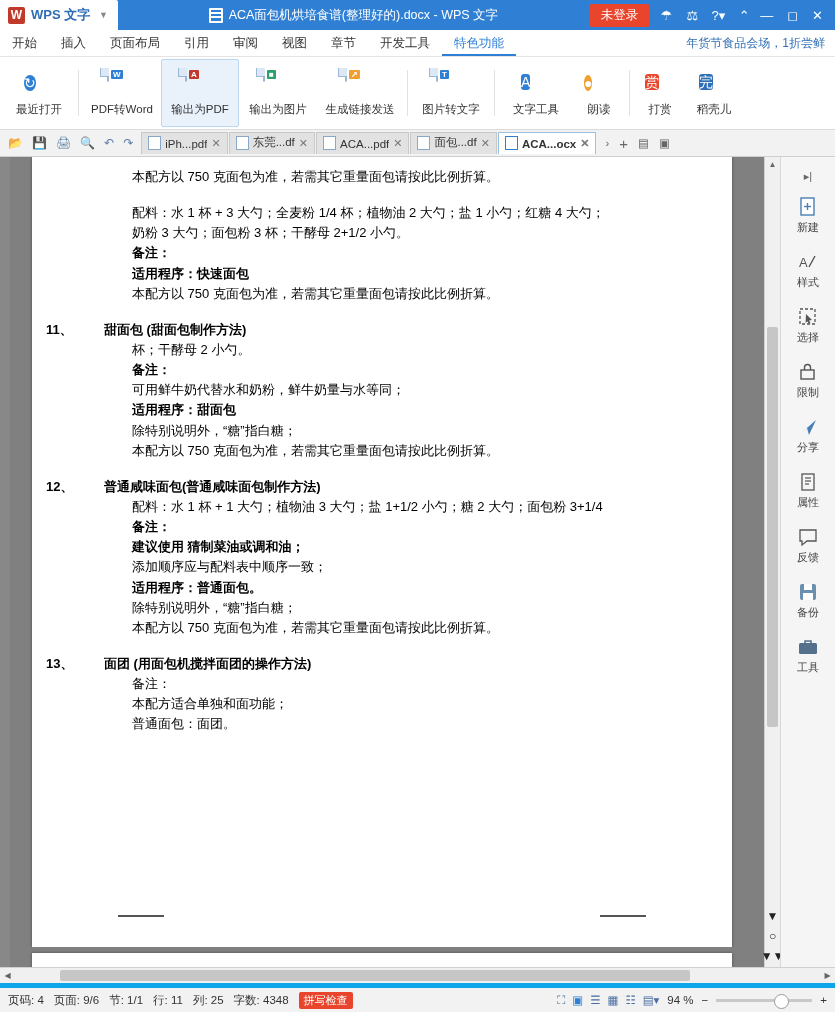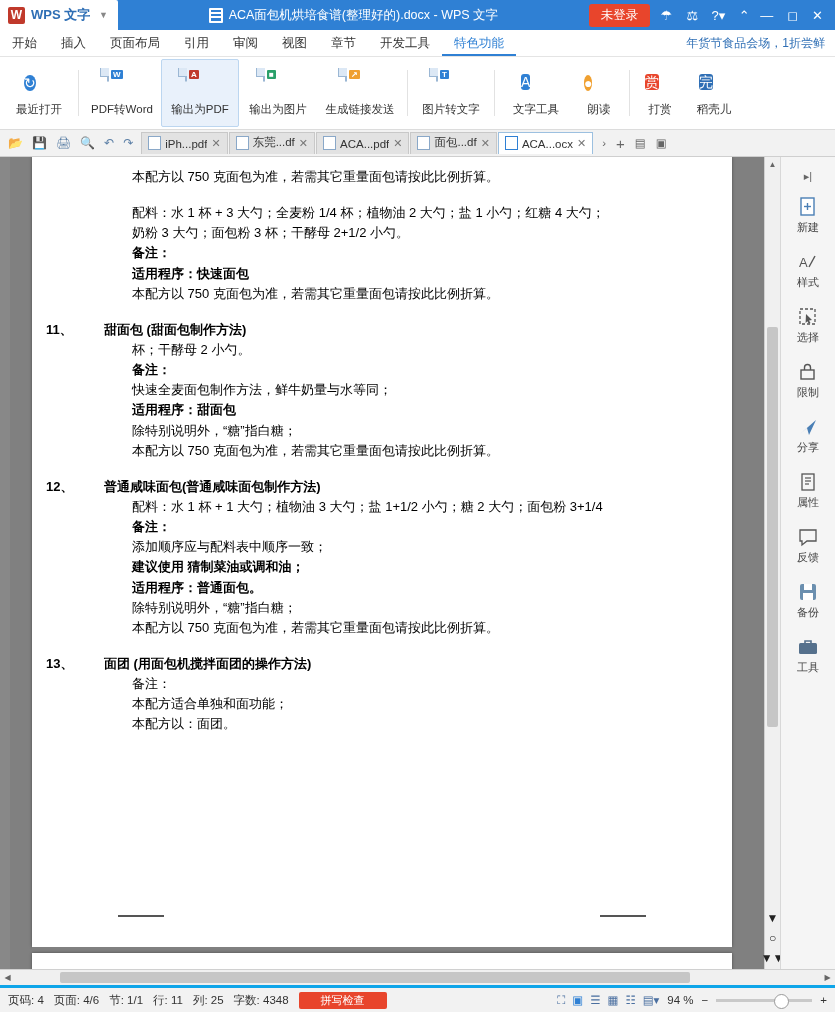--- a/index.html
+++ b/index.html
@@ -90,21 +90,21 @@
     border-bottom: 1px solid #cfcfcf; font-size: 11.5px; color: #333; gap: 0;
   }
   .tabstrip .qa { display: flex; align-items: center; gap: 9px; padding: 0 8px; color: #5b7fa6; font-size: 12px;}
   .dtab {
     display: flex; align-items: flex-end; gap: 4px; padding: 4px 6px; height: 22px;
     background: #e2e2e2; border: 1px solid #c8c8c8; border-bottom: none; margin-right: 1px;
     max-width: 104px; box-sizing: border-box;
   }
   .dtab .ti { width: 11px; height: 12px; background: #fff; border: 1px solid #8aa8c8; display: inline-block;}
   .dtab .x { color: #777; font-size: 11px; }
-  .dtab.active { background: #ffffff; border-color: #9cc0e0; }
+  .dtab.active { background: #ffffff; border-color: #9cc0e0; font-weight: bold; }
   .dtab .nm { white-space: nowrap; overflow: hidden; text-overflow: ellipsis; }
   .tabstrip .trailing { display: flex; align-items: center; gap: 10px; padding: 0 8px; color: #666; }
 
   
   .bodyarea { flex: 1; display: flex; position: relative; background: #808080; }
   .leftgutter { width: 10px; background: #888; }
   .docwrap { flex: 1; position: relative; background: #808080; overflow: hidden; }
   .page {
     position: absolute; left: 22px; top: 0; width: 700px; height: 790px;
     background: #ffffff; box-shadow: 0 0 3px rgba(0,0,0,.4);
@@ -151,24 +151,24 @@
   
   .hscroll {
     height: 15px; background: #f0f0f0; border-top: 1px solid #d0d0d0;
     display: flex; align-items: center; position: relative;
   }
   .hscroll .thumb { position: absolute; left: 60px; width: 630px; height: 11px; background: #c6c6c6; border-radius: 2px;}
   .hscroll .arrow { width: 15px; text-align: center; font-size: 8px; color: #666;}
 
   
   .status {
-    height: 24px; background: #f2f2f2; border-top: 3px solid #0ea5e9;
+    height: 24px; background: #f2f2f2; border-top: 5px solid #0ea5e9;
     display: flex; align-items: center; font-size: 11.5px; color: #333; gap: 10px; padding: 0 8px;
   }
-  .status .chip { background: #e8452c; color: #fff; padding: 1px 22px; border-radius: 2px; font-size: 11px;}
+  .status .chip { background: #e8452c; color: #fff; padding: 1px 5px; border-radius: 2px; font-size: 11px;}
   .status .right { margin-left: auto; display: flex; align-items: center; gap: 8px; }
   .status .vicons { display: flex; align-items: center; gap: 7px; color: #4a6fa0; }
   .zoomtrack { width: 96px; height: 3px; background: #c9c9c9; position: relative; }
   .zoomtrack .knob { position: absolute; left: 58px; top: -5px; width: 13px; height: 13px; border-radius: 50%; background: #fff; border: 1px solid #9a9a9a;}
 </style>
 </head>
 <body>
 
 <div class="app">
 
@@ -335,48 +335,48 @@
           <div class="ln">本配方以 750 克面包为准，若需其它重量面包请按此比例折算。</div>
         </div>
 
         <div class="itm">
           <div class="hd">
             <span class="num">11、</span>
             <span>甜面包 (甜面包制作方法)</span>
           </div>
           <div class="ln">杯；干酵母 2 小勺。</div>
           <div class="ln bi">备注：</div>
-          <div class="ln">快速全麦面包制作方法，鲜牛奶量与水等同；</div>
+          <div class="ln">可用鲜牛奶代替水和奶粉，鲜牛奶量与水等同；</div>
           <div class="ln bi">适用程序：甜面包</div>
           <div class="ln">除特别说明外，“糖”指白糖；</div>
           <div class="ln">本配方以 750 克面包为准，若需其它重量面包请按此比例折算。</div>
         </div>
 
         <div class="itm">
           <div class="hd">
             <span class="num">12、</span>
             <span>普通咸味面包(普通咸味面包制作方法)</span>
           </div>
           <div class="ln">配料：水 1 杯 + 1 大勺；植物油 3 大勺；盐 1+1/2 小勺；糖 2 大勺；面包粉 3+1/4</div>
           <div class="ln bi">备注：</div>
+          <div class="ln bi">建议使用 猜制菜油或调和油；</div>
           <div class="ln">添加顺序应与配料表中顺序一致；</div>
-          <div class="ln bi">建议使用 猜制菜油或调和油；</div>
           <div class="ln bi">适用程序：普通面包。</div>
           <div class="ln">除特别说明外，“糖”指白糖；</div>
           <div class="ln">本配方以 750 克面包为准，若需其它重量面包请按此比例折算。</div>
         </div>
 
         <div class="itm">
           <div class="hd">
             <span class="num">13、</span>
             <span>面团 (用面包机搅拌面团的操作方法)</span>
           </div>
           <div class="ln">备注：</div>
           <div class="ln">本配方适合单独和面功能；</div>
-          <div class="ln">本配方以：面团。</div>
+          <div class="ln">普通面包：面团。</div>
         </div>
 
         <div class="mark" style="left:86px; bottom:26px;"></div>
         <div class="mark" style="right:86px; bottom:26px;"></div>
       </div>
 
       <div class="pagebreak"></div>
 
       <div class="page2">
         
@@ -482,21 +482,21 @@
   </div>
 
   <div class="hscroll">
     <div class="arrow">◀</div>
     <div class="thumb"></div>
     <div style="position:absolute; right:0;" class="arrow">▶</div>
   </div>
 
   <div class="status">
     <span>页码: 4</span>
-    <span>页面: 4/6</span>
+    <span>页面: 9/6</span>
     <span>节: 1/1</span>
     <span>行: 11</span>
     <span>列: 25</span>
     <span>字数: 4348</span>
     <span class="chip">拼写检查</span>
     <span class="right">
       <span class="vicons">
         <span>⛶</span>
         <span style="color:#2f80d4">▣</span>
         <span>☰</span>

